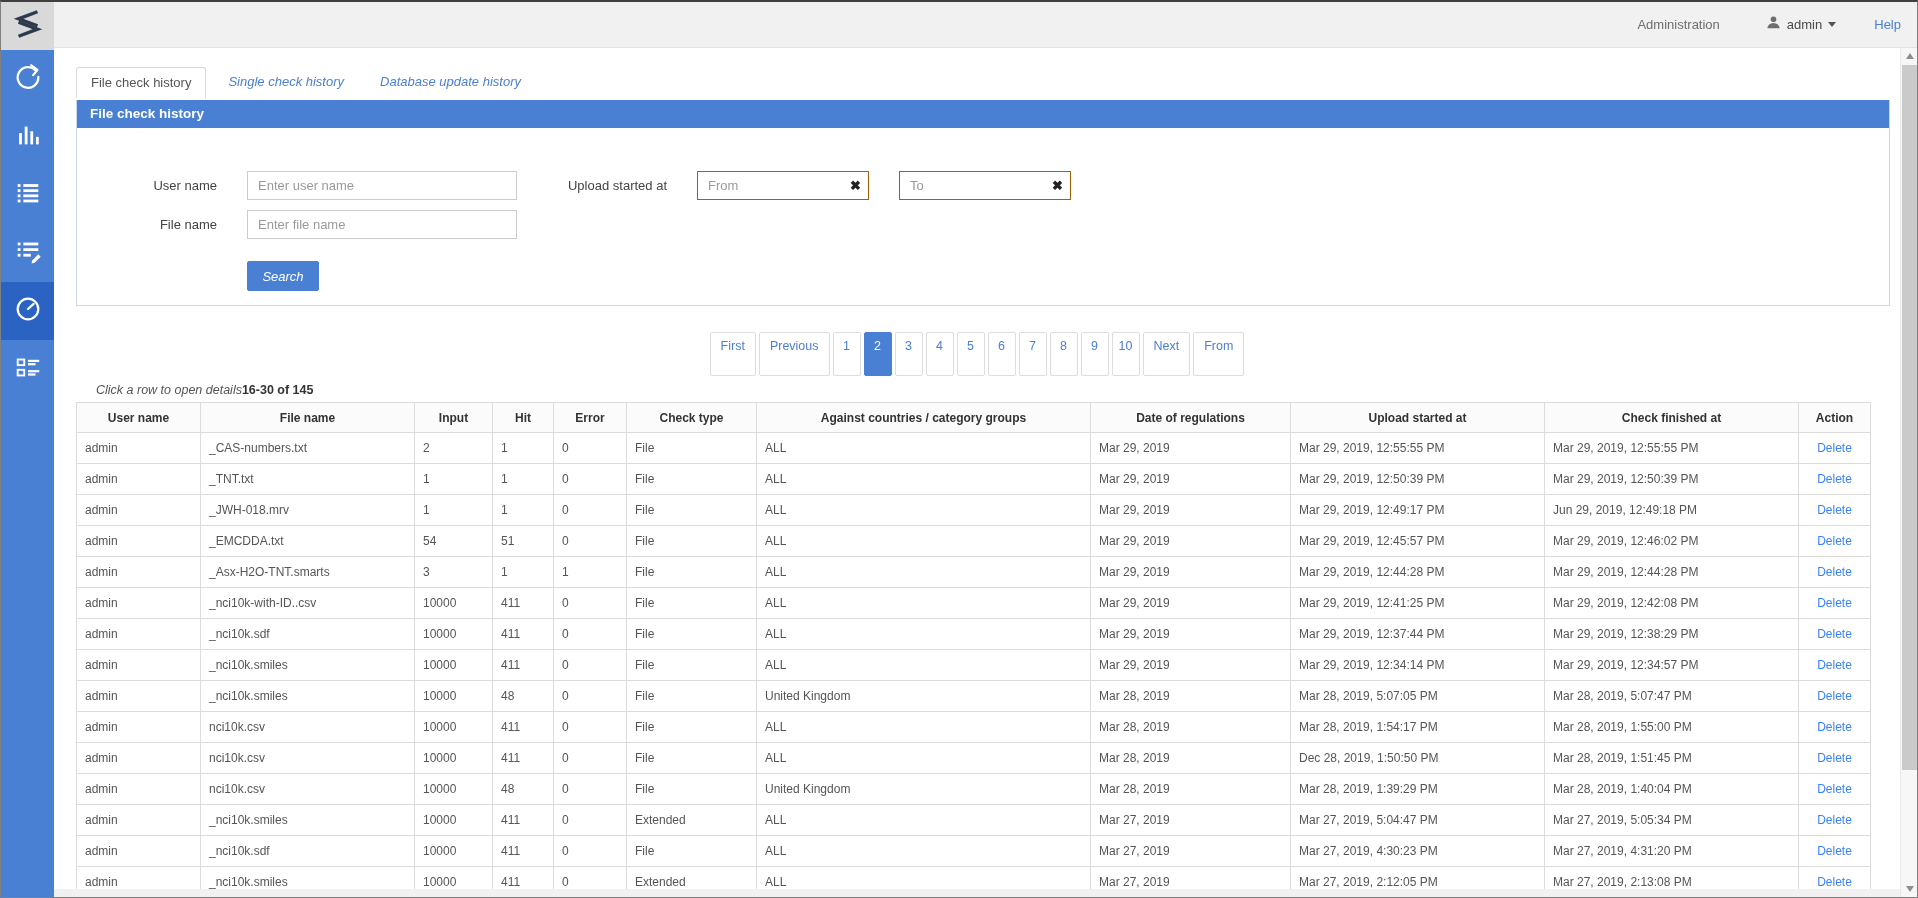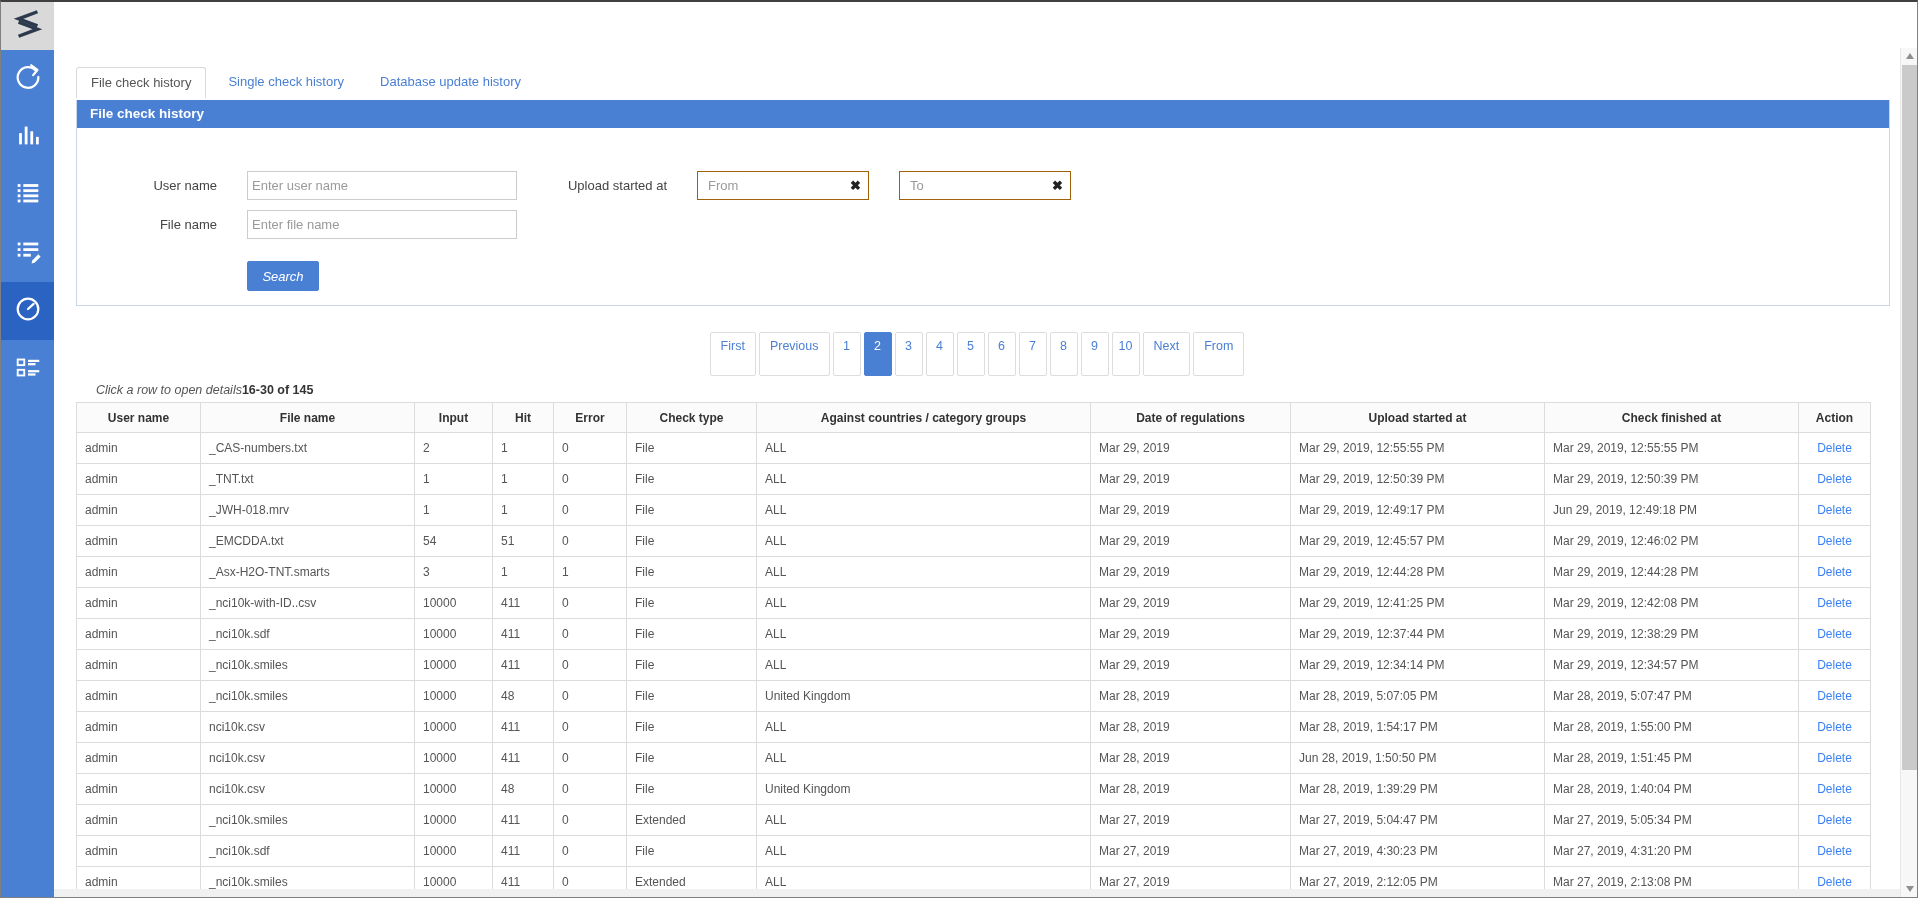--- a/index.html
+++ b/index.html
@@ -23,32 +23,32 @@
   .caret { width:0; height:0; border-left:4px solid transparent; border-right:4px solid transparent; border-top:5px solid #555; }
   #help-link { font-size:13px; color:#4a7fd4; text-decoration:none; cursor:pointer; margin-right:6px; }
 
   
   #main { position:absolute; left:53px; top:46px; right:17px; bottom:0; background:#fff; overflow:hidden;margin-top:8px; }
 
   #tabs { display:flex; align-items:flex-end; margin:11px 0 0 22px; height:31px; }
   .tab { height:31px; line-height:30px; padding:0 14px; font-size:13px; color:#4a7fd4; cursor:pointer; }
   .tab.active { background:#fff; border:1px solid #d9d9d9; border-bottom:none; border-radius:3px 3px 0 0;
                 color:#555; cursor:default; }
-  .tab:not(.active) { margin-left:8px; }
+  .tab:not(.active) { margin-left:8px;font-style:italic; }
 
   #panel { margin:2px 0 0 22px; width:1814px; border:1px solid #c9d6ec; border-top:none; }
   #panel-header { height:28px; line-height:28px; background:#4a80d4; color:#fff; font-size:13.5px;
                   font-weight:bold; padding-left:13px; }
   #panel-body { padding-bottom:14px; }
   .form-row { display:flex; align-items:center; }
   .form-row.r1 { margin-top:43px; }
   .form-row.r2 { margin-top:10px; }
   .form-label { width:140px; text-align:right; font-size:13px; color:#444; }
   .form-label.l2 { width:120px; margin-left:30px; }
-  .text-input { margin-left:30px; width:270px; height:29px; border:1px solid #ccc; padding-left:4px;
+  .text-input { margin-left:30px; width:270px; height:29px; border:1px solid #ccc; padding-left:10px;
                 font-size:13px; color:#555; font-family:"Liberation Sans", sans-serif; outline:none; }
   .text-input::placeholder { color:#9a9a9a; }
   .date-wrap { position:relative; margin-left:30px; width:172px; height:29px; border:1px solid #a16207; background:#fff; }
   .date-wrap + .date-wrap { margin-left:30px; }
   .date-input { border:none; outline:none; width:130px; height:27px; padding-left:10px; font-size:13px;
                 color:#555; font-family:"Liberation Sans", sans-serif; }
   .date-input::placeholder { color:#9a9a9a; }
   .clear-x { position:absolute; right:7px; top:4px; font-size:13px; font-weight:bold; color:#222;
              cursor:pointer; line-height:20px; }
   #search-btn { margin:22px 0 0 170px; width:72px; height:30px; background:#4a80d4; border:1px solid #4a80d4;
@@ -159,20 +159,34 @@
           <line x1="16" y1="9.5" x2="28" y2="9.5" stroke="#fff" stroke-width="2.4"></line>
           <line x1="16" y1="13" x2="24" y2="13" stroke="#fff" stroke-width="2.4"></line>
           <rect x="5" y="19" width="7" height="6" fill="none" stroke="#fff" stroke-width="2"></rect>
           <line x1="16" y1="20.5" x2="28" y2="20.5" stroke="#fff" stroke-width="2.4"></line>
           <line x1="16" y1="24" x2="24" y2="24" stroke="#fff" stroke-width="2.4"></line>
         </svg>
       </span>
     </div>
   </div>
 
+  <div id="topbar">
+    <span id="admin-label">Administration</span>
+    <span id="user-menu">
+      <span>
+        <svg width="15" height="15" viewBox="0 0 16 16">
+          <circle cx="8" cy="4.5" r="3" fill="#6e6e6e"></circle>
+          <path d="M1.5 14 a6.5 5.5 0 0 1 13 0 Z" fill="#6e6e6e"></path>
+        </svg>
+      </span>
+      <span class="uname">admin</span>
+      <span class="caret"></span>
+    </span>
+    <a id="help-link">Help</a>
+  </div>
 
   <div id="main">
 
     <div id="tabs">
         <div class="tab active">File check history</div>
         <div class="tab">Single check history</div>
         <div class="tab">Database update history</div>
       </div>
 
     <div id="panel">
@@ -385,21 +399,21 @@
           </tr>
           <tr>
             <td>admin</td>
             <td>nci10k.csv</td>
             <td>10000</td>
             <td>411</td>
             <td>0</td>
             <td>File</td>
             <td>ALL</td>
             <td>Mar 28, 2019</td>
-            <td>Jun 28, 2019, 1:50:50 PM</td>
+            <td>Dec 28, 2019, 1:50:50 PM</td>
             <td>Mar 28, 2019, 1:51:45 PM</td>
             <td class="action"><a class="delete-link">Delete</a></td>
           </tr>
           <tr>
             <td>admin</td>
             <td>nci10k.csv</td>
             <td>10000</td>
             <td>48</td>
             <td>0</td>
             <td>File</td>

